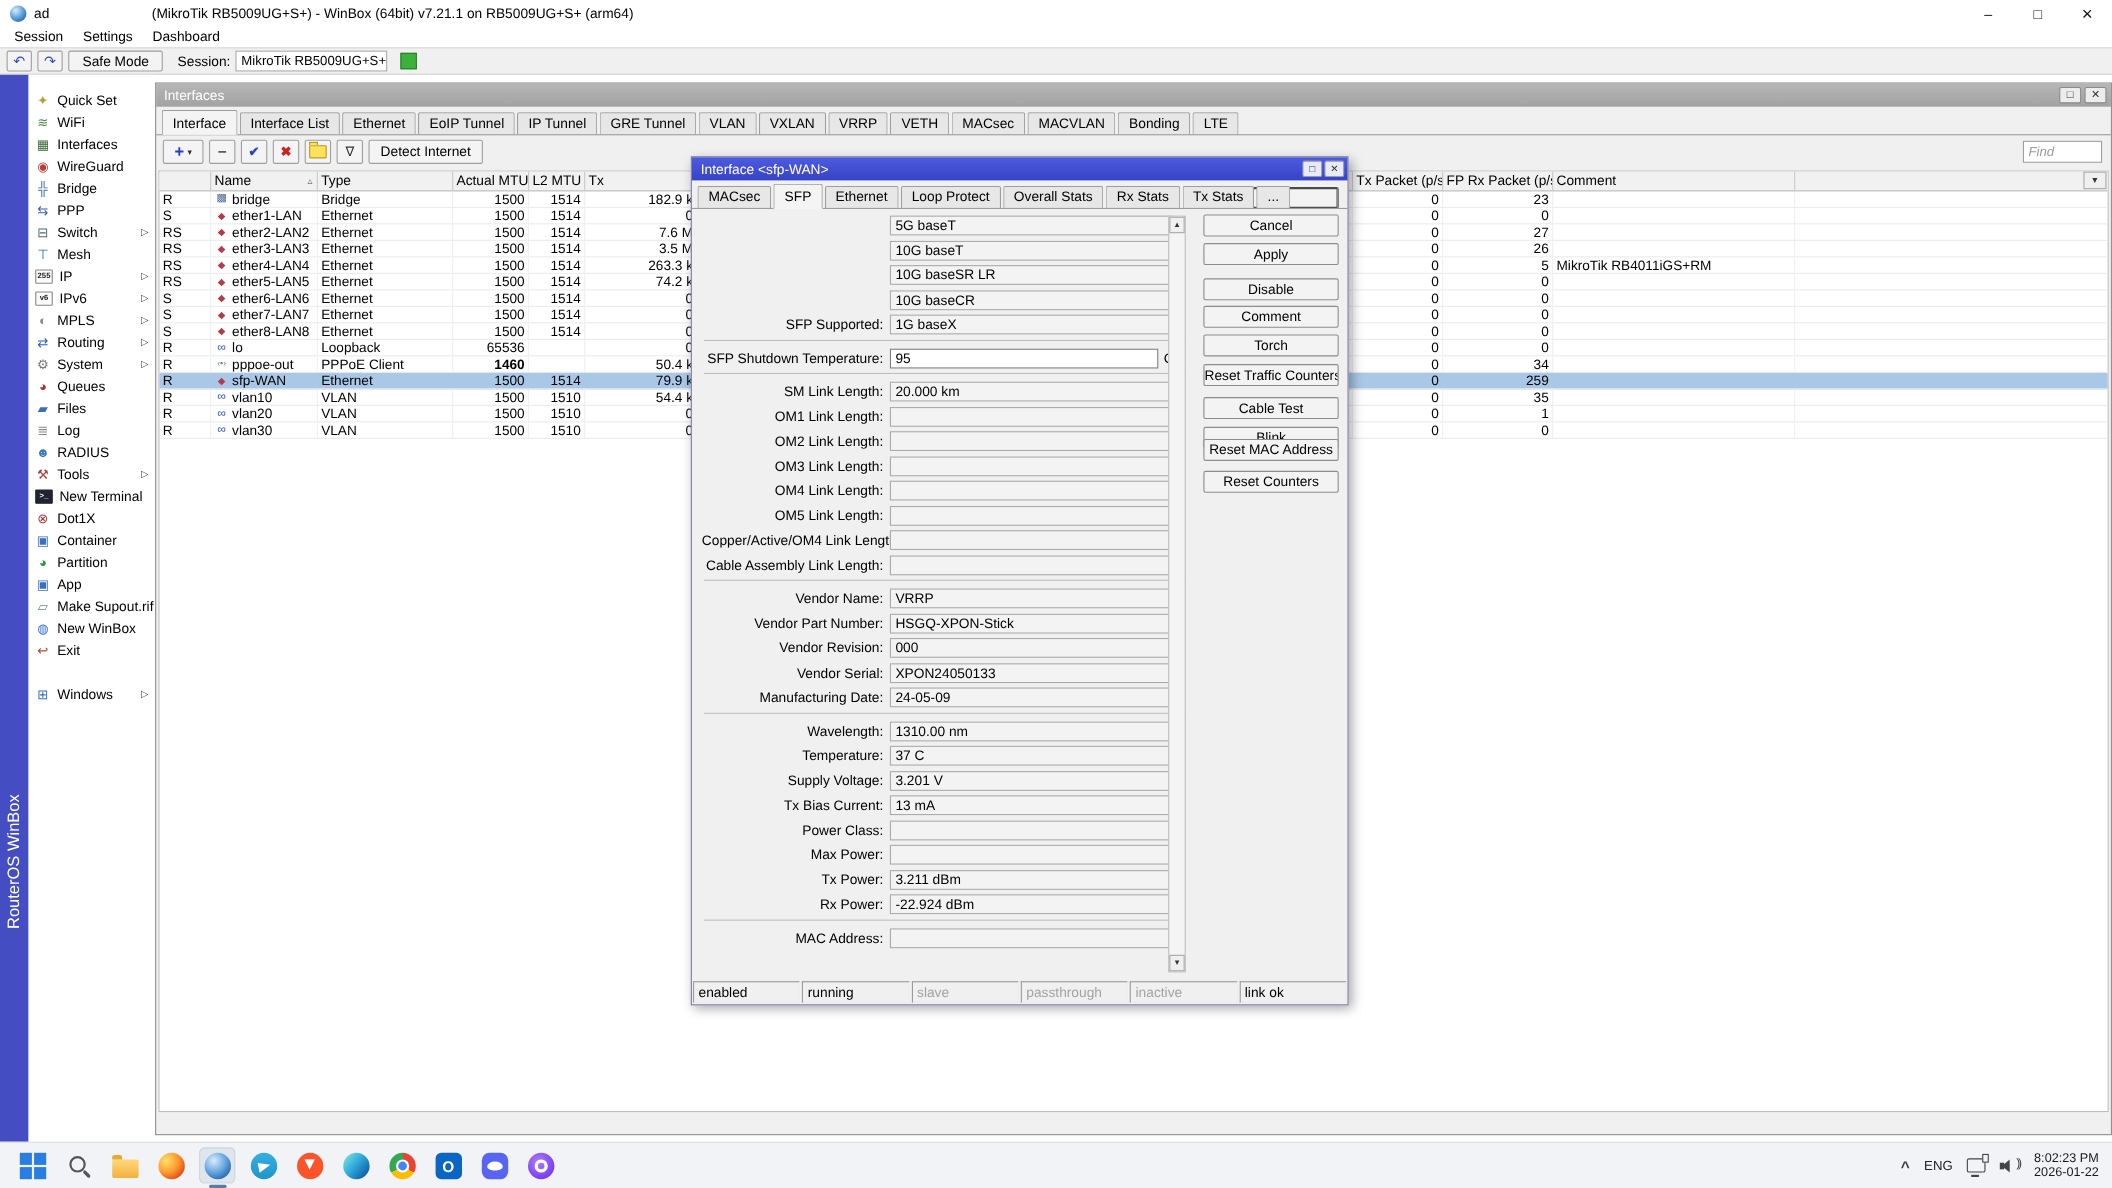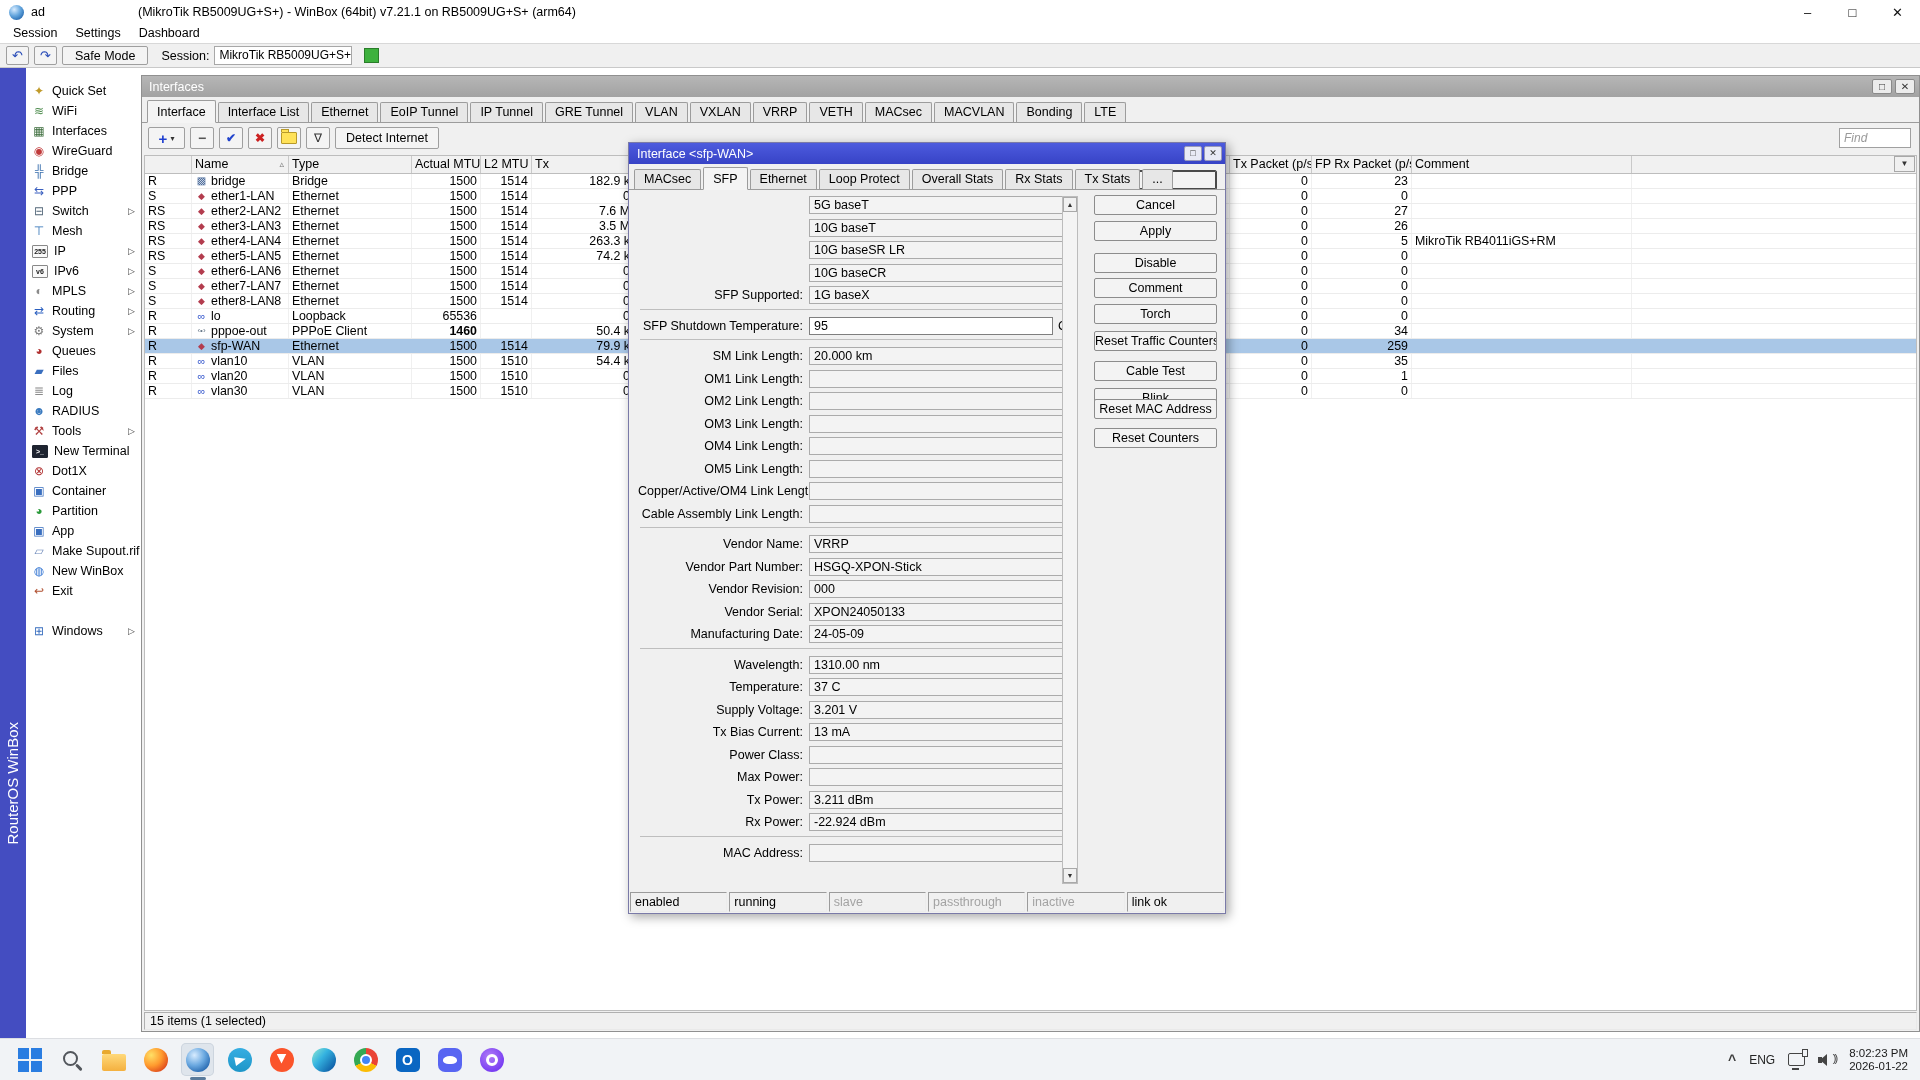--- a/index.html
+++ b/index.html
@@ -666,21 +666,20 @@
               <div class="td num" style="width: 51px;">1510</div>
               <div class="td num" style="width: 102px;">0</div>
               <div class="td" style="width: 596px;"></div>
               <div class="td num" style="width: 82px;">0</div>
               <div class="td num" style="width: 100px;">0</div>
               <div class="td" style="width: 220px;"></div>
               <div class="td flex"></div>
             </div>
           </div>
       </div>
-      <div class="win-status">15 items (1 selected)</div>
     </div>
 
     <div class="dialog">
       <div class="dlg-titlebar">
         <span>Interface &lt;sfp-WAN&gt;</span>
         <div class="dlg-btns">
           <span class="dlg-tbtn">□</span>
           <span class="dlg-tbtn">✕</span>
         </div>
       </div>

